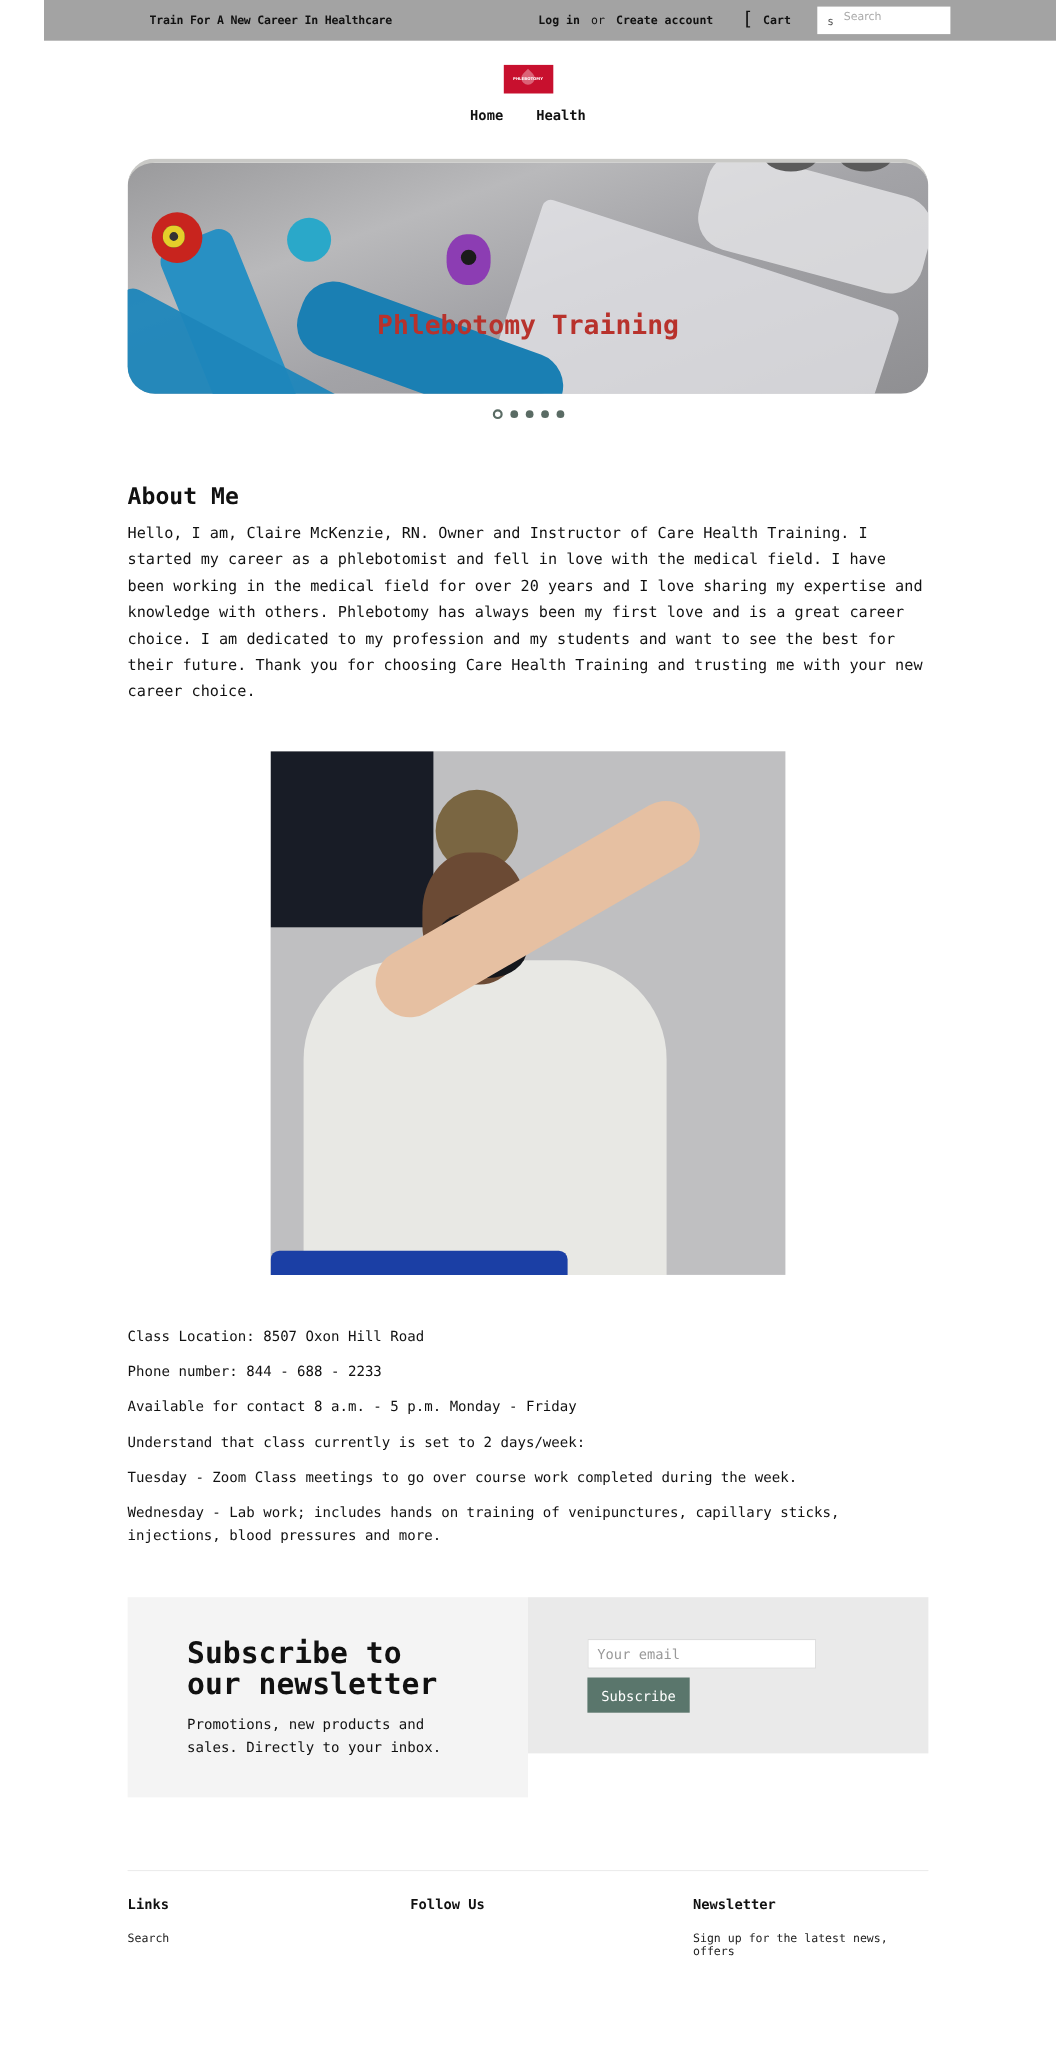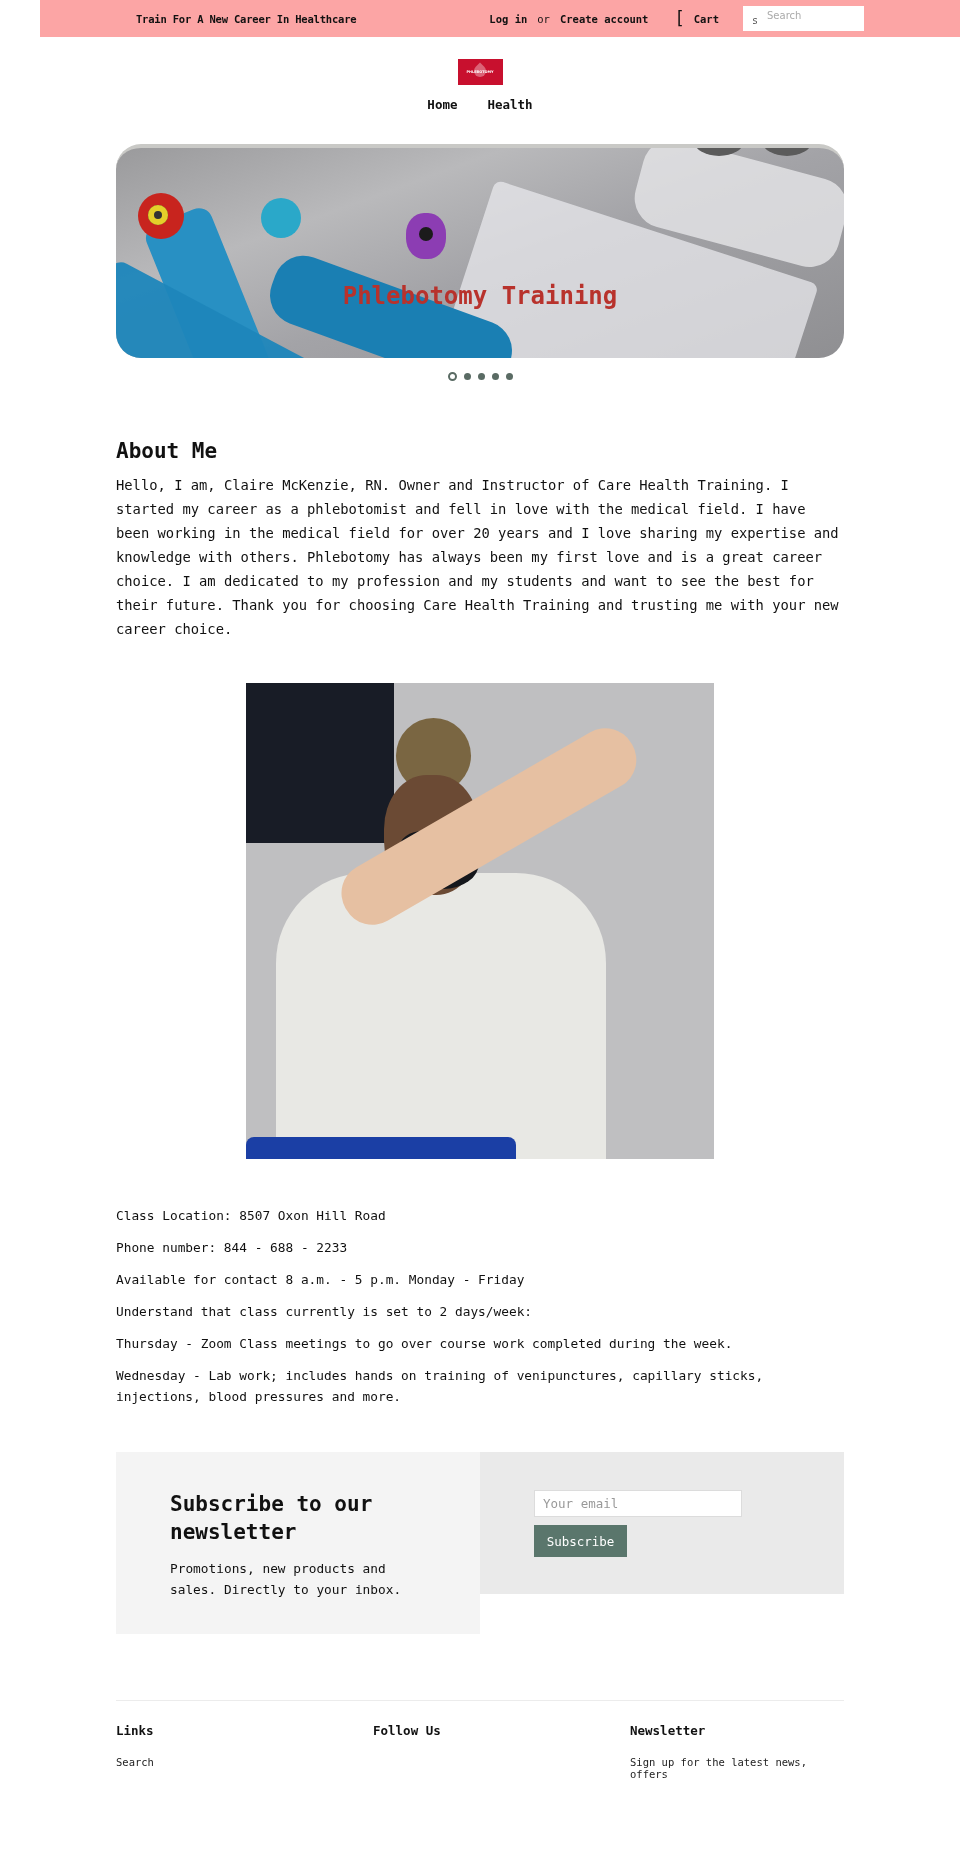--- a/index.html
+++ b/index.html
@@ -1,21 +1,21 @@
 <!DOCTYPE html>
 <html><head>
 <meta charset="utf-8">
 <style>
   * { box-sizing: border-box; margin: 0; padding: 0; }
   html, body { width: 960px; background: #ffffff; }
   body { font-family: "DejaVu Sans Mono", "Liberation Mono", monospace; color: #111; }
   .wrap { width: 728px; margin: 0 auto; position: relative; }
 
   
-  .topbar { background: #fca5a5; height: 37px; margin-left: 40px; }
+  .topbar { background: #a3a3a3; height: 37px; margin-left: 40px; }
   .topbar .wrap { height: 37px; display: flex; align-items: center; }
   .tagline { font-size: 10.5px; font-weight: bold; letter-spacing: -0.2px; }
   .top-right { margin-left: auto; display: flex; align-items: center; font-size: 10.5px; font-weight: bold; }
   .top-right .sep { margin: 0 10px; font-weight: normal; }
   .cart { display: flex; align-items: center; margin-left: 26px; }
   .cart-icon { font-size: 17px; font-weight: normal; margin-right: 9px; line-height: 1; }
   .search-box { margin-left: 24px; width: 121px; height: 25px; background: #fff; position: relative; }
   .search-box .s-icon { position: absolute; left: 9px; top: 9px; font-size: 10px; font-weight: normal; color: #555; }
   .search-box input { border: none; outline: none; background: transparent; position: absolute; left: 24px; top: 4px; width: 92px; font-size: 10px; font-family: "DejaVu Sans", sans-serif; color: #333; }
   .search-box input::placeholder { color: #aaa; }
@@ -62,21 +62,21 @@
   .portrait .arm { position: absolute; left: 100px; top: 195px; width: 330px; height: 62px; background: #e6c0a2; border-radius: 30px; transform: rotate(-30deg); transform-origin: left center; }
   .portrait .table { position: absolute; left: 0; bottom: 0; width: 270px; height: 22px; background: #1b3fa5; border-radius: 8px 8px 0 0; }
 
   
   .info { margin-top: 46px; }
   .info p { font-size: 12.8px; line-height: 21px; margin-bottom: 11px; }
 
   
   .newsletter { margin-top: 45px; display: flex; height: 182px; }
   .nl-left { width: 364px; background: #f4f4f4; padding: 38px 54px; }
-  .nl-left h2 { font-size: 21px; line-height: 28px; font-weight: bold; font-family: "DejaVu Sans Mono", monospace; }
+  .nl-left h2 { font-size: 27px; line-height: 28px; font-weight: bold; font-family: "DejaVu Sans Mono", monospace; }
   .nl-left p { margin-top: 12px; font-size: 12.8px; line-height: 21px; }
   .nl-right { width: 364px; height: 142px; background: #eaeaea; padding: 38px 54px; }
   .nl-right input { width: 208px; height: 27px; border: 1px solid #dcdcdc; background: #fff; padding: 0 8px; font-size: 12.5px; font-family: "DejaVu Sans Mono", monospace; color: #0f766e; outline: none; }
   .nl-right input::placeholder { color: #999; }
   .nl-right button { display: block; margin-top: 8px; width: 93px; height: 32px; background: #5a766c; color: #fff; border: none; font-size: 12.5px; font-weight: normal; font-family: "DejaVu Sans Mono", monospace; cursor: pointer; }
 
   
   .footer { margin-top: 66px; border-top: 1px solid #ececec; padding-top: 22px; display: flex; gap: 43px; }
   .footer .col { width: 250px; }
   .footer h3 { font-size: 12.5px; font-weight: bold; font-family: "DejaVu Sans Mono", monospace; }
@@ -152,21 +152,21 @@
     <div class="mask"></div>
     <div class="arm"></div>
     <div class="table"></div>
   </div>
 
   <section class="info">
     <p>Class Location: 8507 Oxon Hill Road</p>
     <p>Phone number: 844 - 688 - 2233</p>
     <p>Available for contact 8 a.m. - 5 p.m. Monday - Friday</p>
     <p>Understand that class currently is set to 2 days/week:</p>
-    <p>Thursday - Zoom Class meetings to go over course work completed during the week.</p>
+    <p>Tuesday - Zoom Class meetings to go over course work completed during the week.</p>
     <p>Wednesday - Lab work; includes hands on training of venipunctures, capillary sticks, injections, blood pressures and more.</p>
   </section>
 
   <section class="newsletter">
     <div class="nl-left">
       <h2>Subscribe to our newsletter</h2>
       <p>Promotions, new products and sales. Directly to your inbox.</p>
     </div>
     <div class="nl-right">
       <input type="email" placeholder="Your email" style="">

